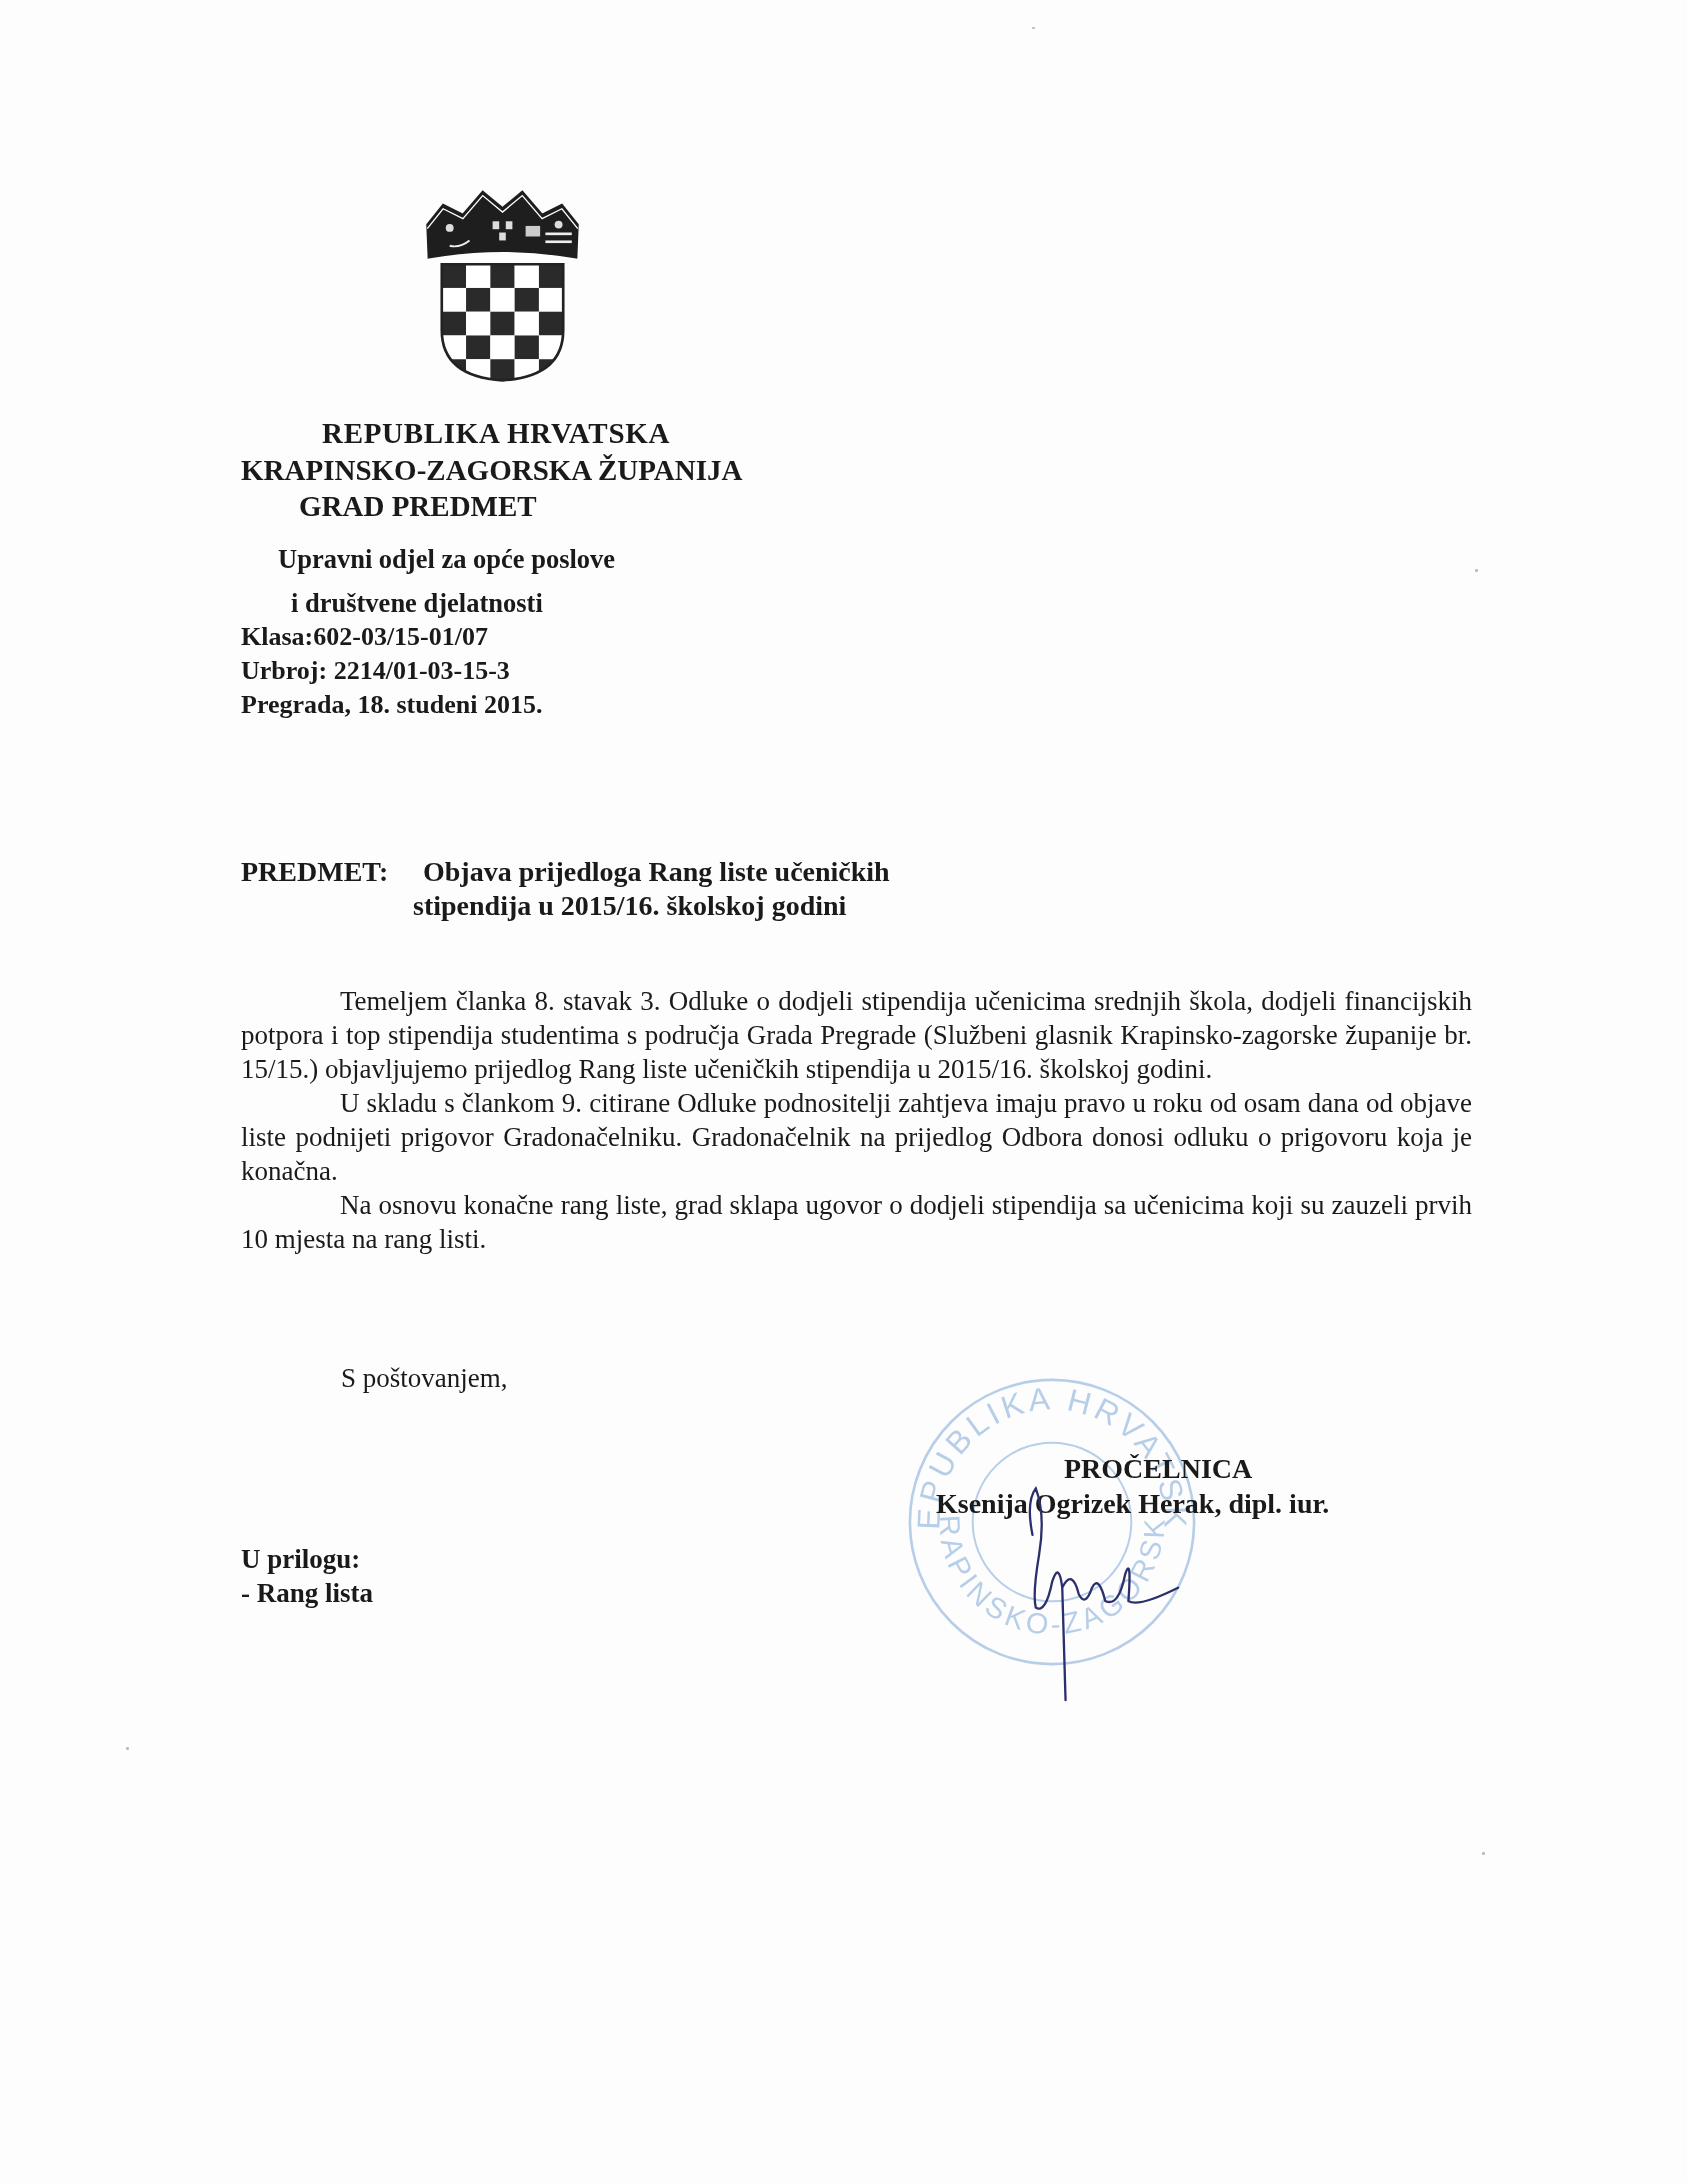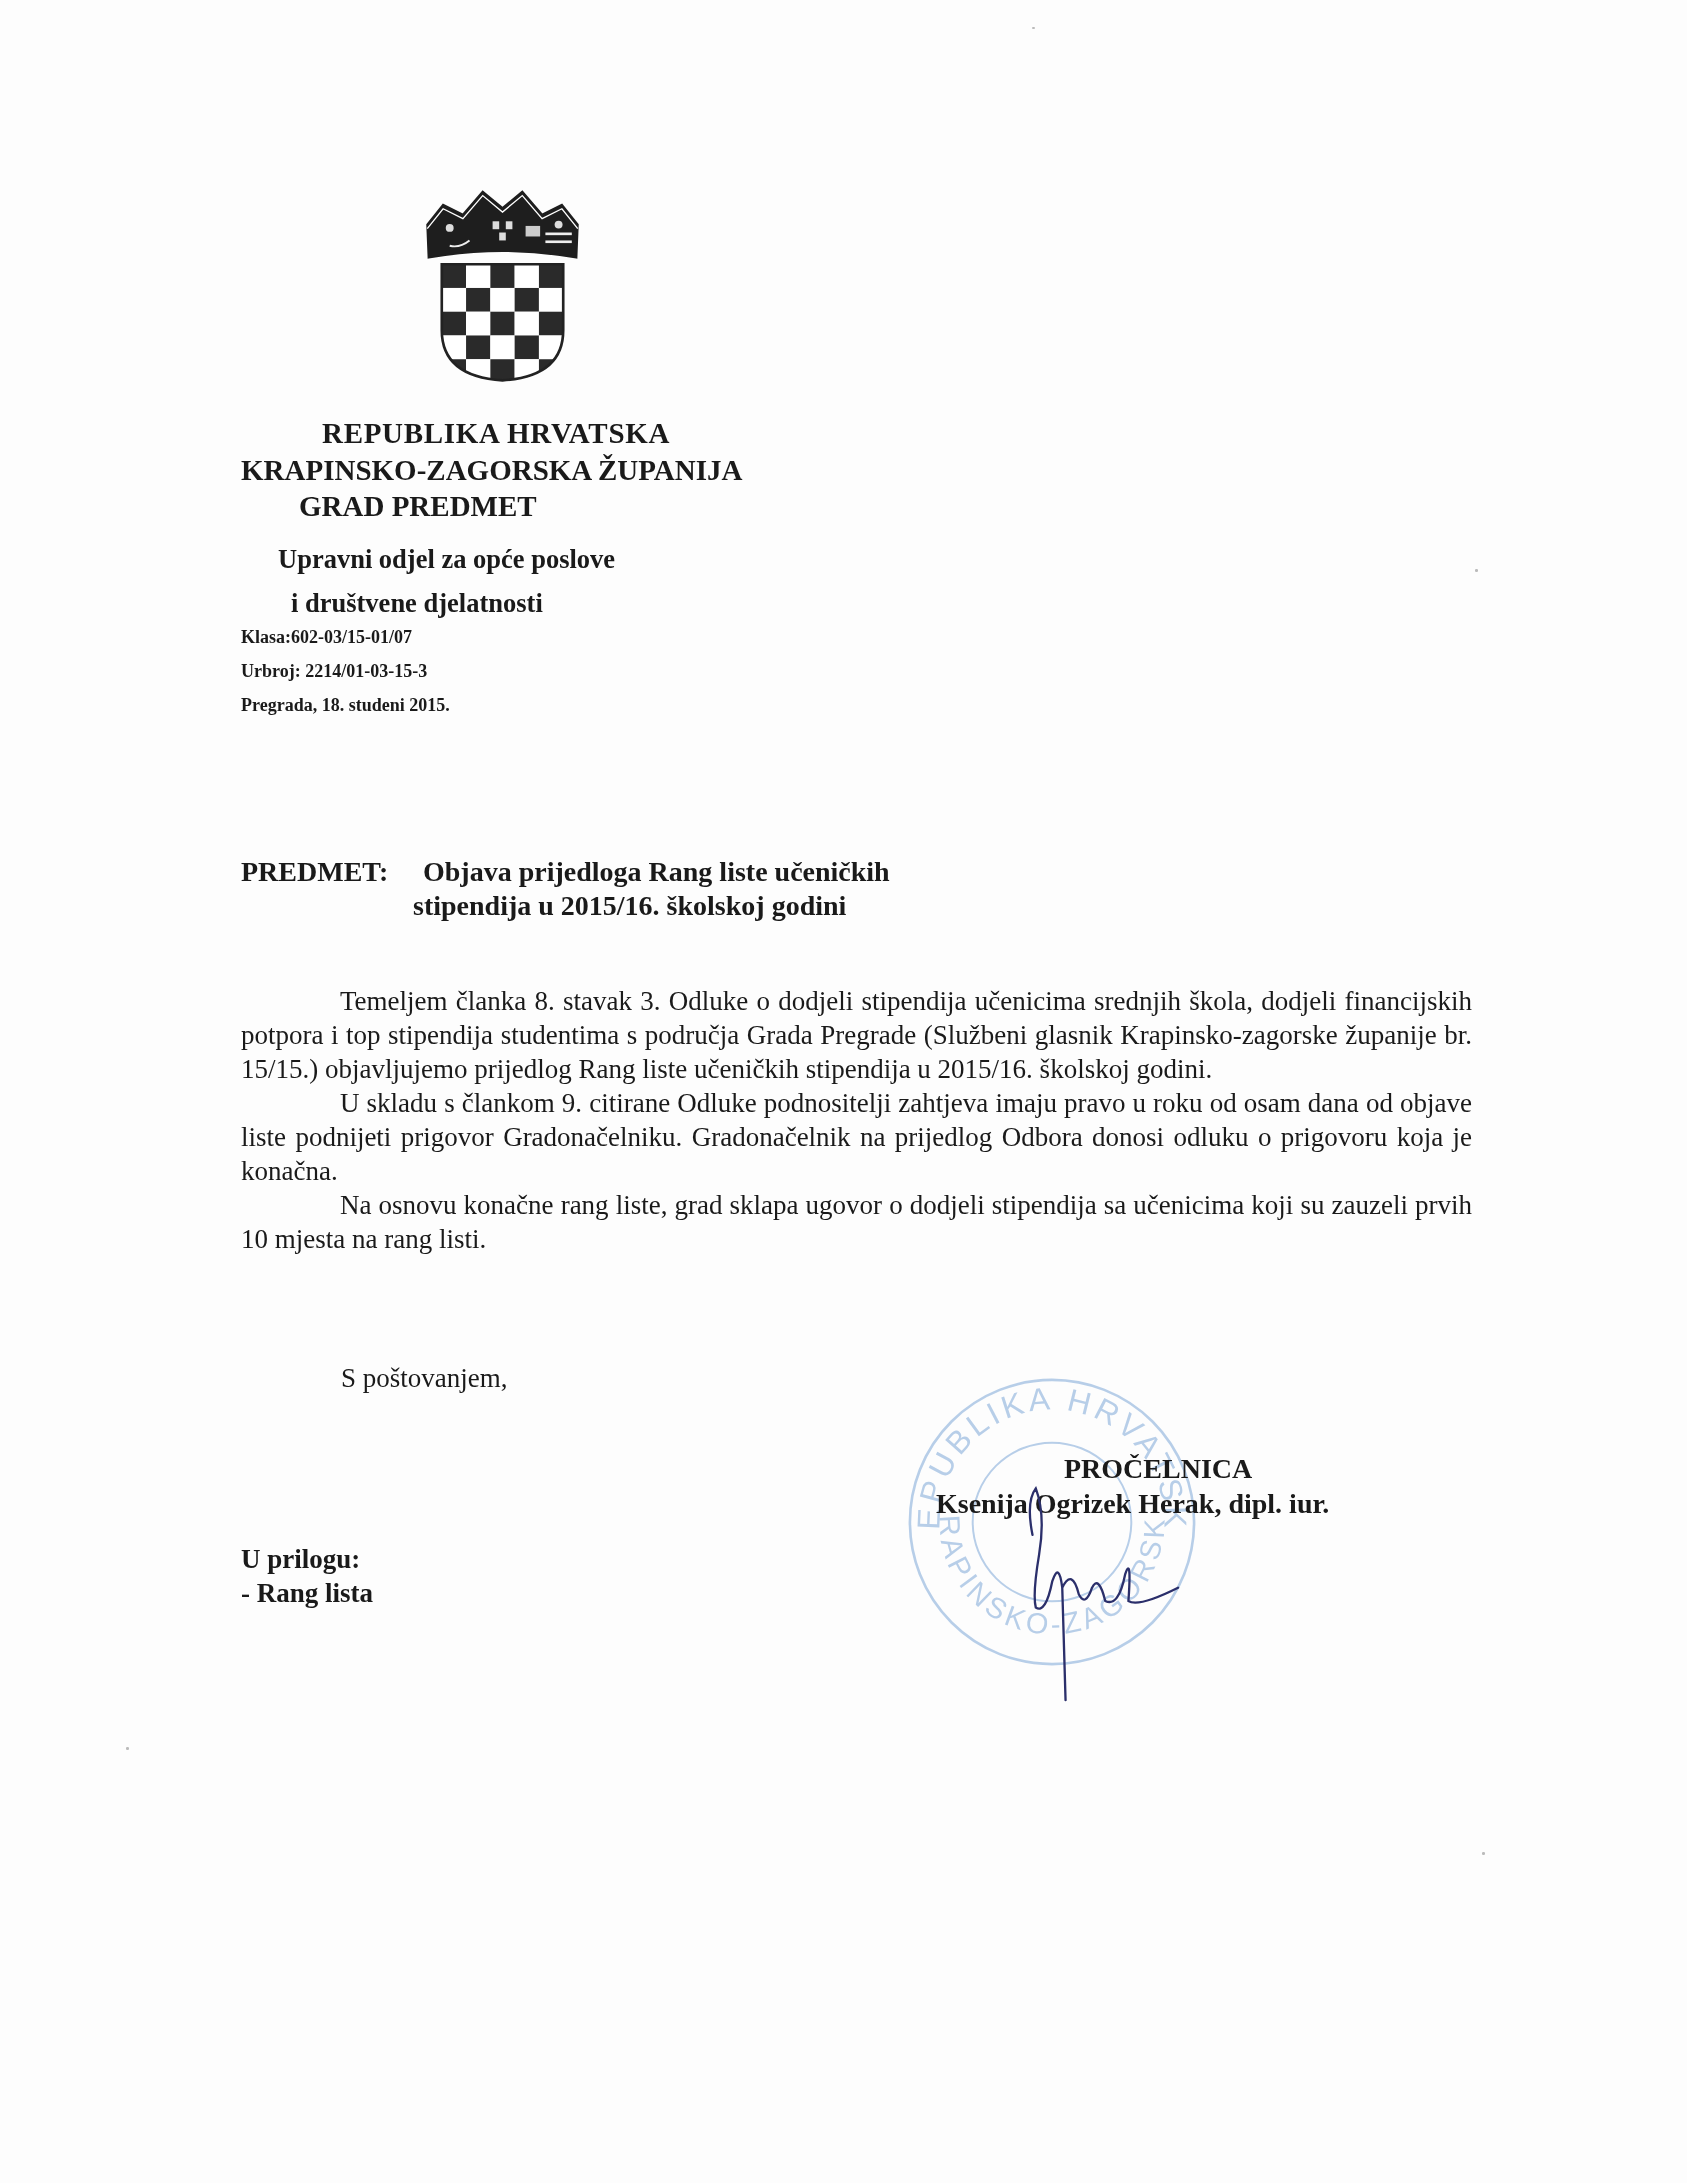--- a/index.html
+++ b/index.html
@@ -17,21 +17,21 @@
     #coat { left: 423px; top: 185px; width: 159px; height: 198px; }
 
     
     .hdr { font-weight: bold; font-size: 29px; line-height: 36px; white-space: nowrap; }
     #h1 { left: 322px; top: 415px; letter-spacing: 0.7px; }
     #h2 { left: 241px; top: 452px; }
     #h3 { left: 299px; top: 488px; }
     #h4 { left: 278px; top: 525px; font-size: 26.5px; margin-top: 16px; }
     #h5 { left: 291px; top: 585px; font-size: 26.5px; }
 
-    .meta { font-weight: bold; font-size: 18px; line-height: 34px; white-space: nowrap; left: 241px; text-align: center; }
+    .meta { font-weight: bold; font-size: 26px; line-height: 34px; white-space: nowrap; left: 241px; text-align: center; }
     #m1 { top: 620px; }
     #m2 { top: 654px; }
     #m3 { top: 688px; }
 
     .subj { font-weight: bold; font-size: 28px; line-height: 34px; white-space: nowrap; }
     #s-label { left: 241px; top: 855px; }
     #s-l1 { left: 423px; top: 855px; }
     #s-l2 { left: 413px; top: 889px; text-align: center; }
 
     

